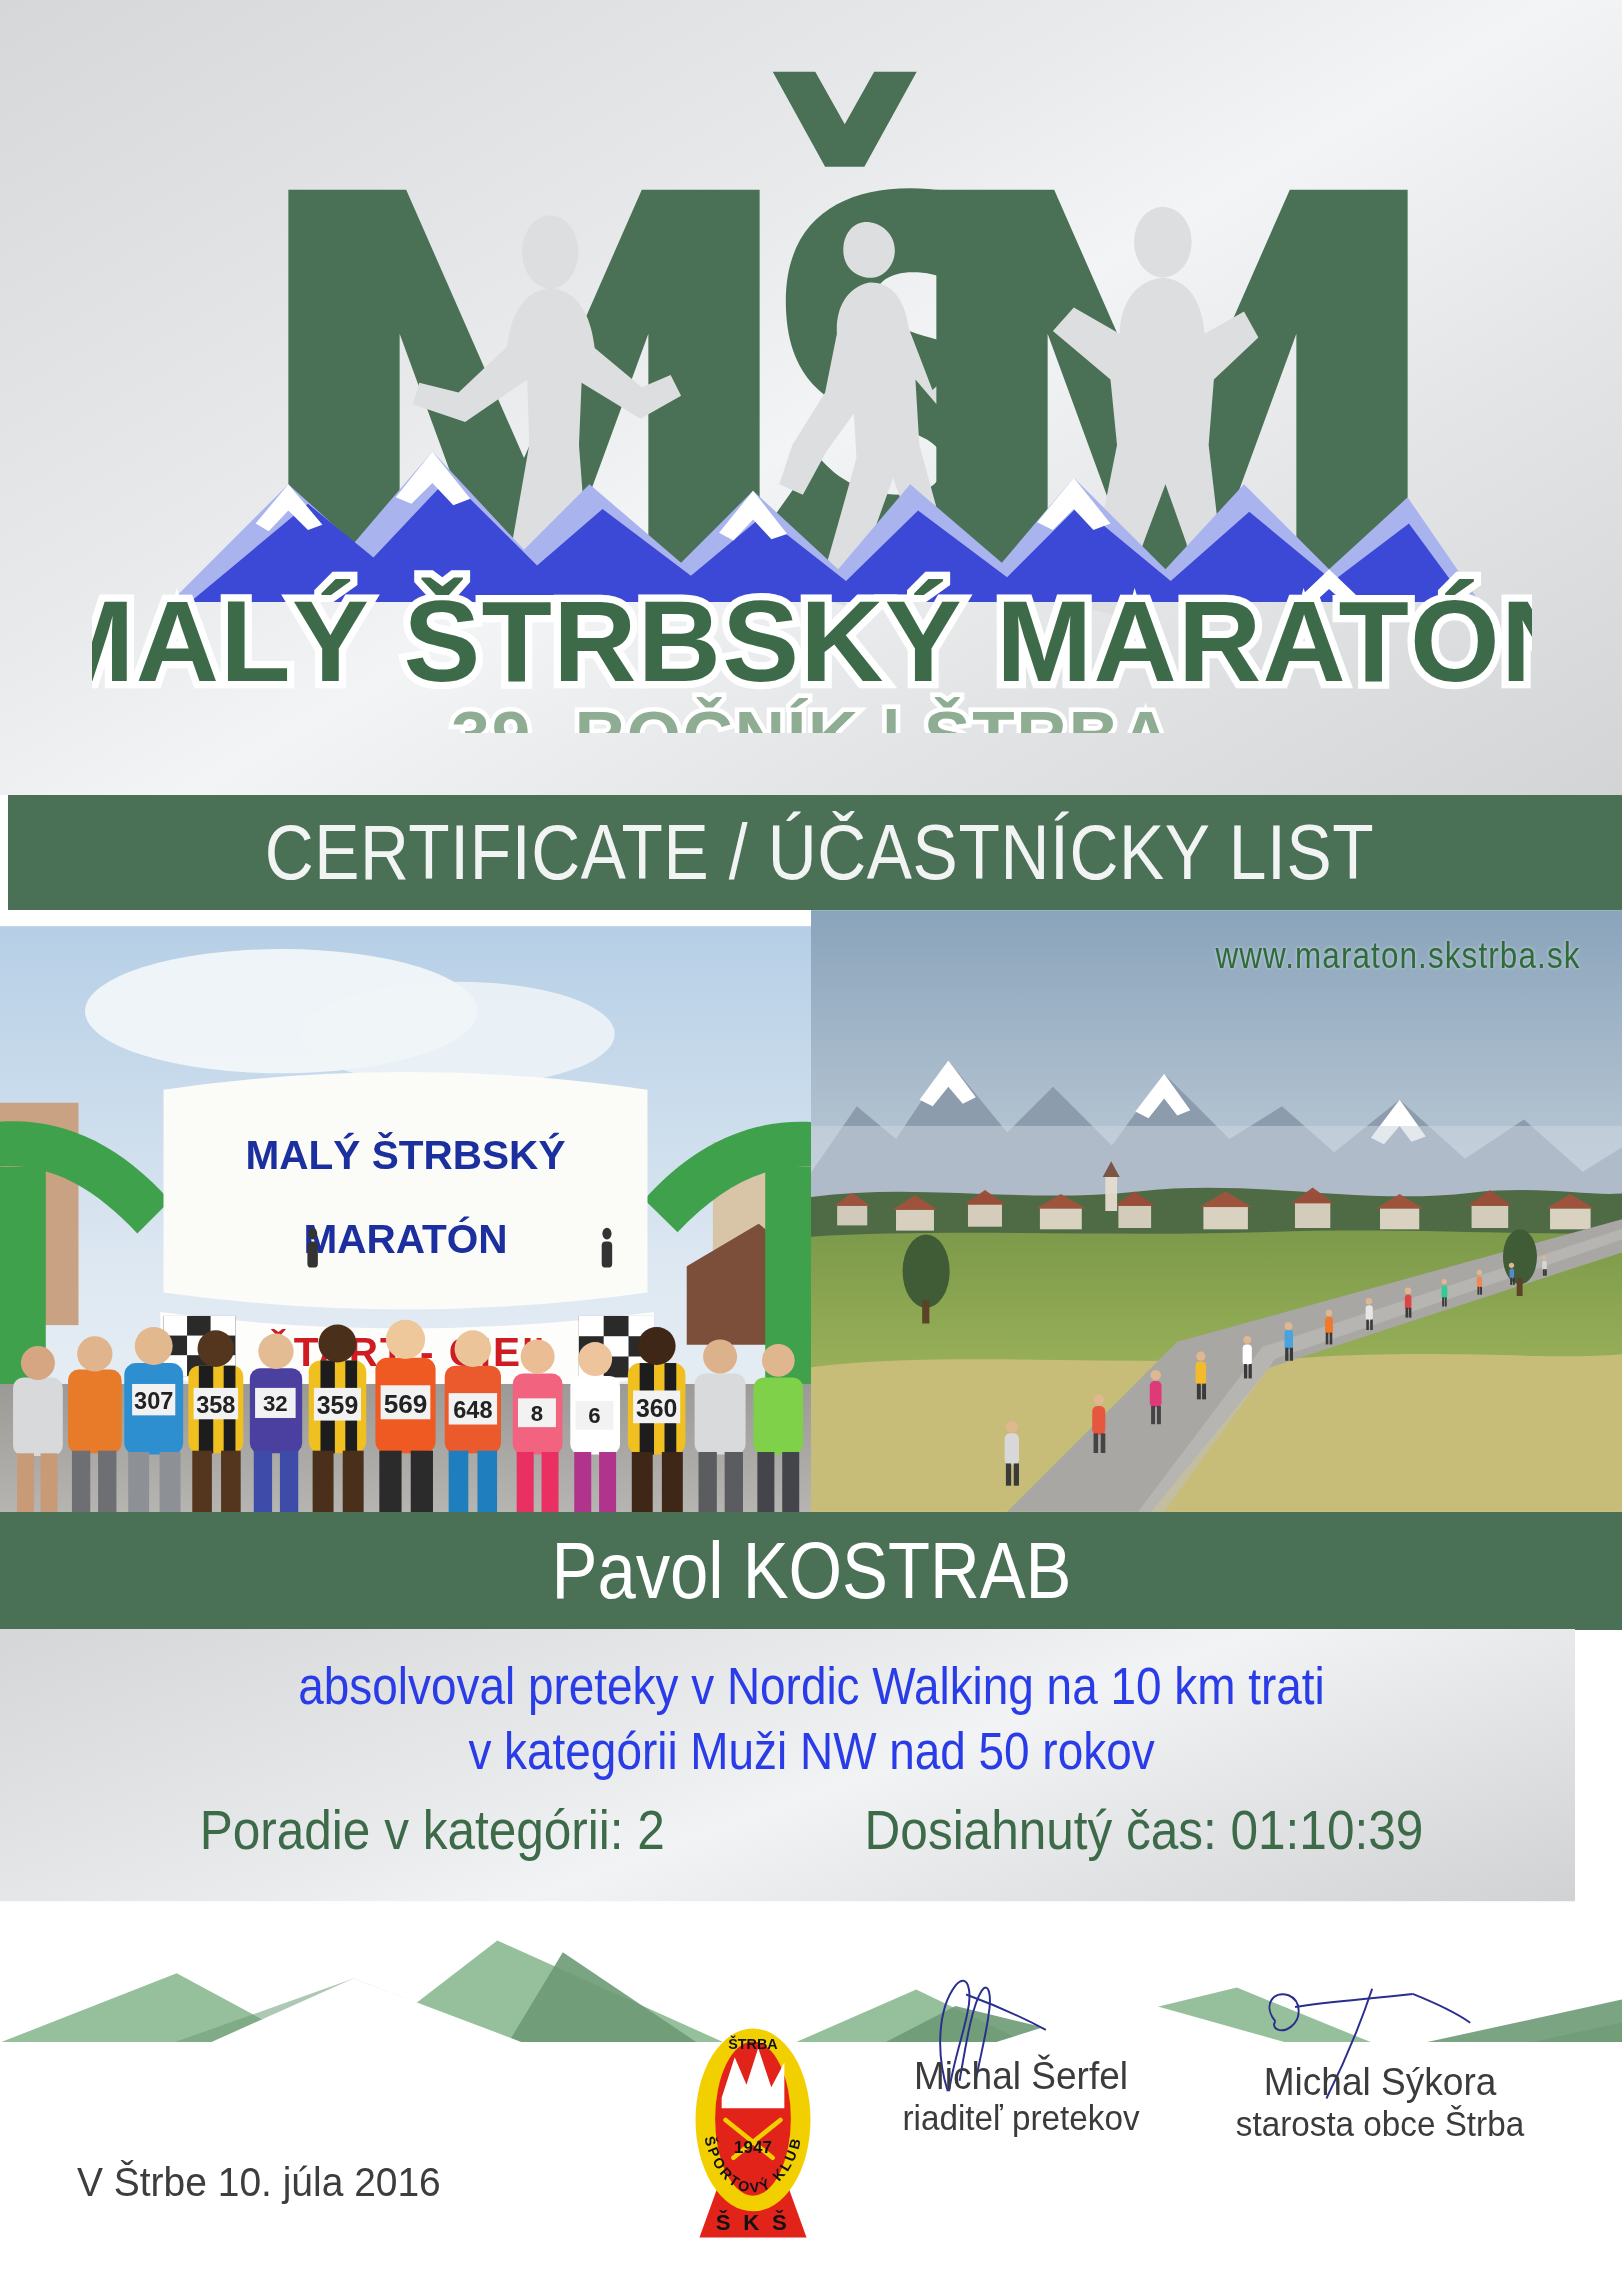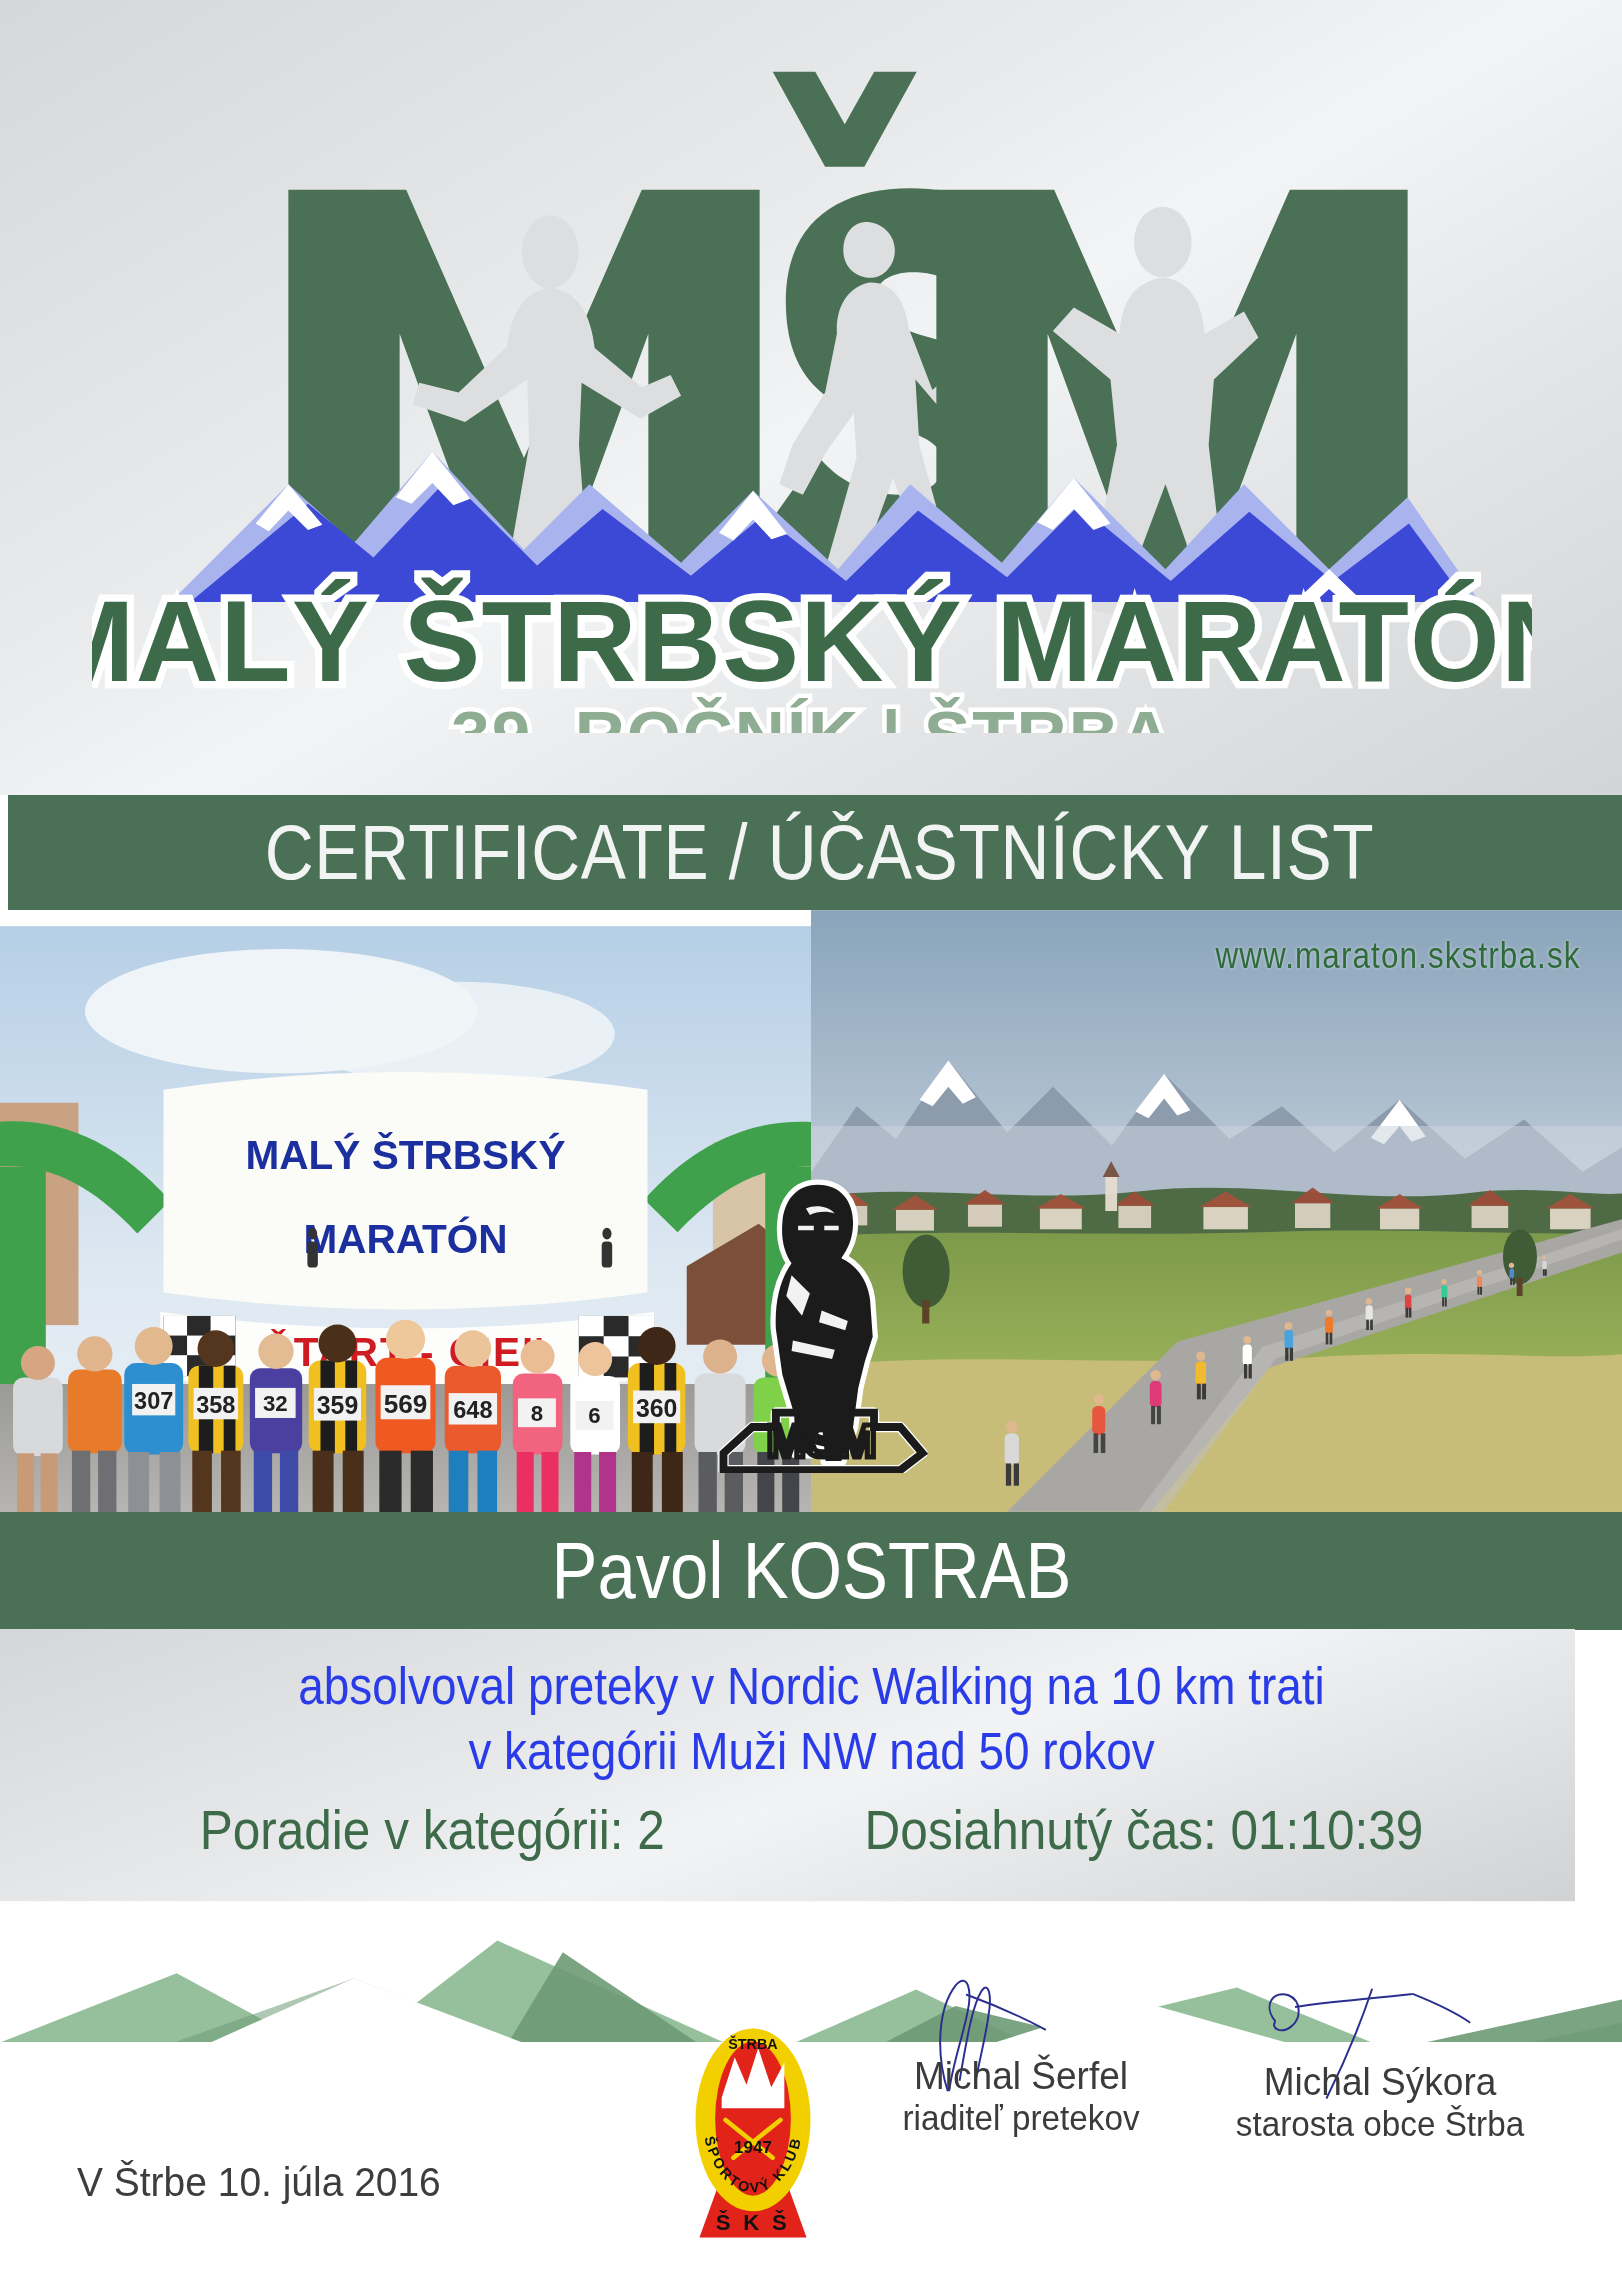--- a/index.html
+++ b/index.html
@@ -488,44 +488,20 @@
               <rect x="1118" y="536" width="7" height="15" rx="3" fill="#d6d6d6"></rect>
               <circle cx="1121" cy="531" r="3" fill="#e0b890"></circle>
               <rect x="1119" y="549" width="3" height="10" fill="#3a3a3a"></rect>
               <rect x="1122" y="549" width="3" height="10" fill="#3a3a3a"></rect>
             </g>
         </g>
       </svg>
       <div class="url">www.maraton.skstrba.sk</div>
     </div>
 
-    <div class="msmMark" style="position:absolute;left:713px;top:255px;width:216px;height:308px;">
-      <svg width="216" height="308" viewBox="0 0 330 470">
-        <g stroke="#ffffff" stroke-width="16" fill="none" stroke-linejoin="round">
-          <path d="M160,30 C196,30 214,56 214,88 C214,112 206,128 196,142
-                   C218,152 236,174 240,206 L244,262 L232,300 L222,340 L214,400 L196,452
-                   L172,452 L166,392 L152,440 L126,440 L124,380 L106,320 L96,250
-                   C94,206 104,172 120,150 C108,132 104,112 106,88 C108,56 126,30 160,30 Z"></path>
-          <path d="M16,440 L60,400 L96,400 L96,378 L150,378 L150,358 L190,358 L190,378
-                   L246,378 L246,400 L286,400 L320,440 L286,466 L16,466 Z"></path>
-        </g>
-        <path d="M160,30 C196,30 214,56 214,88 C214,112 206,128 196,142
-                 C218,152 236,174 240,206 L244,262 L232,300 L222,340 L214,400 L196,452
-                 L172,452 L166,392 L152,440 L126,440 L124,380 L106,320 L96,250
-                 C94,206 104,172 120,150 C108,132 104,112 106,88 C108,56 126,30 160,30 Z" fill="#1b1b1b"></path>
-        <path d="M142,66 C156,60 176,62 186,74 C176,70 160,70 148,76 Z" fill="#f2f2f2"></path>
-        <path d="M130,96 L154,96 M170,96 L192,96" stroke="#f2f2f2" stroke-width="7"></path>
-        <path d="M120,168 L148,196 L136,230 L112,200 Z" fill="#f2f2f2"></path>
-        <path d="M166,222 L206,238 L202,252 L162,240 Z" fill="#f2f2f2"></path>
-        <path d="M122,268 L186,282 L182,296 L120,284 Z" fill="#f2f2f2"></path>
-        <path d="M16,440 L60,400 L96,400 L96,378 L150,378 L150,358 L190,358 L190,378
-                 L246,378 L246,400 L286,400 L320,440 L286,466 L16,466 Z" fill="none" stroke="#1b1b1b" stroke-width="12"></path>
-        <text x="166" y="446" text-anchor="middle" font-family="'Liberation Sans',sans-serif" font-size="72" font-weight="bold" fill="none" stroke="#1b1b1b" stroke-width="8">MŠM</text>
-      </svg>
-    </div>
   </div>
 
   <div class="nameband">
     <div class="txt">Pavol KOSTRAB</div>
   </div>
 
   <div class="bodyzone">
     <div class="desc">
       <div>absolvoval preteky v Nordic Walking na 10 km trati</div>
       <div>v kategórii Muži NW nad 50 rokov</div>

